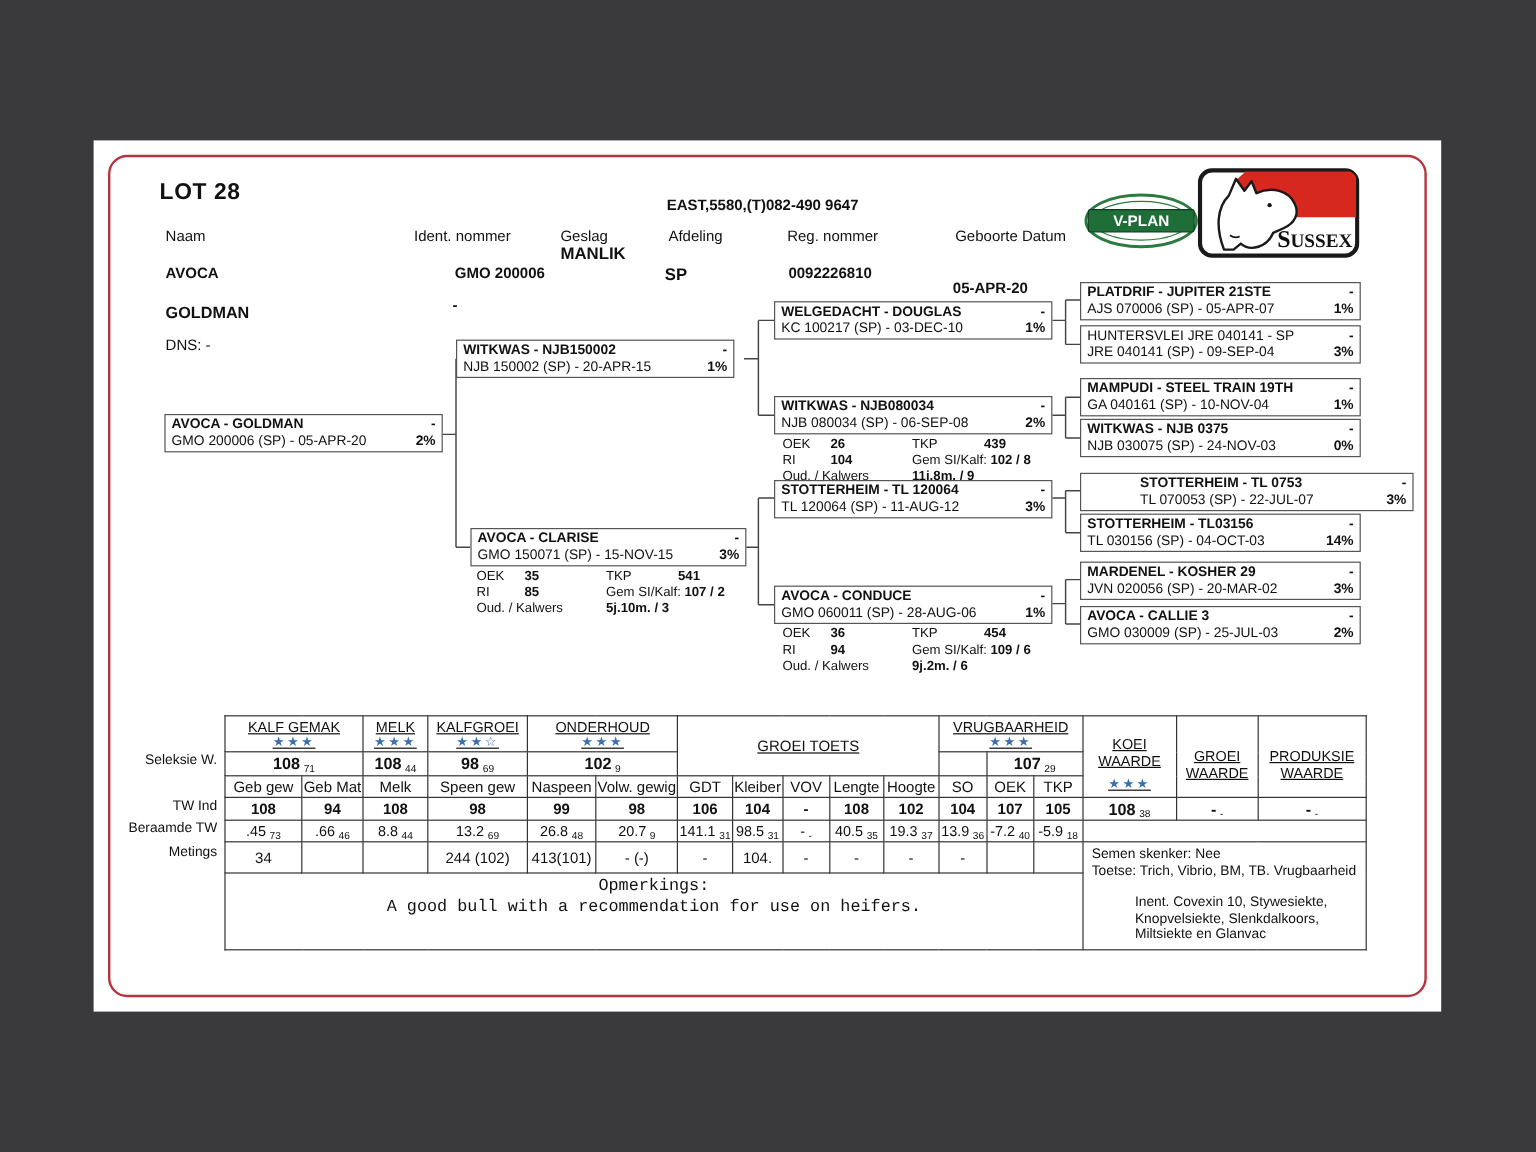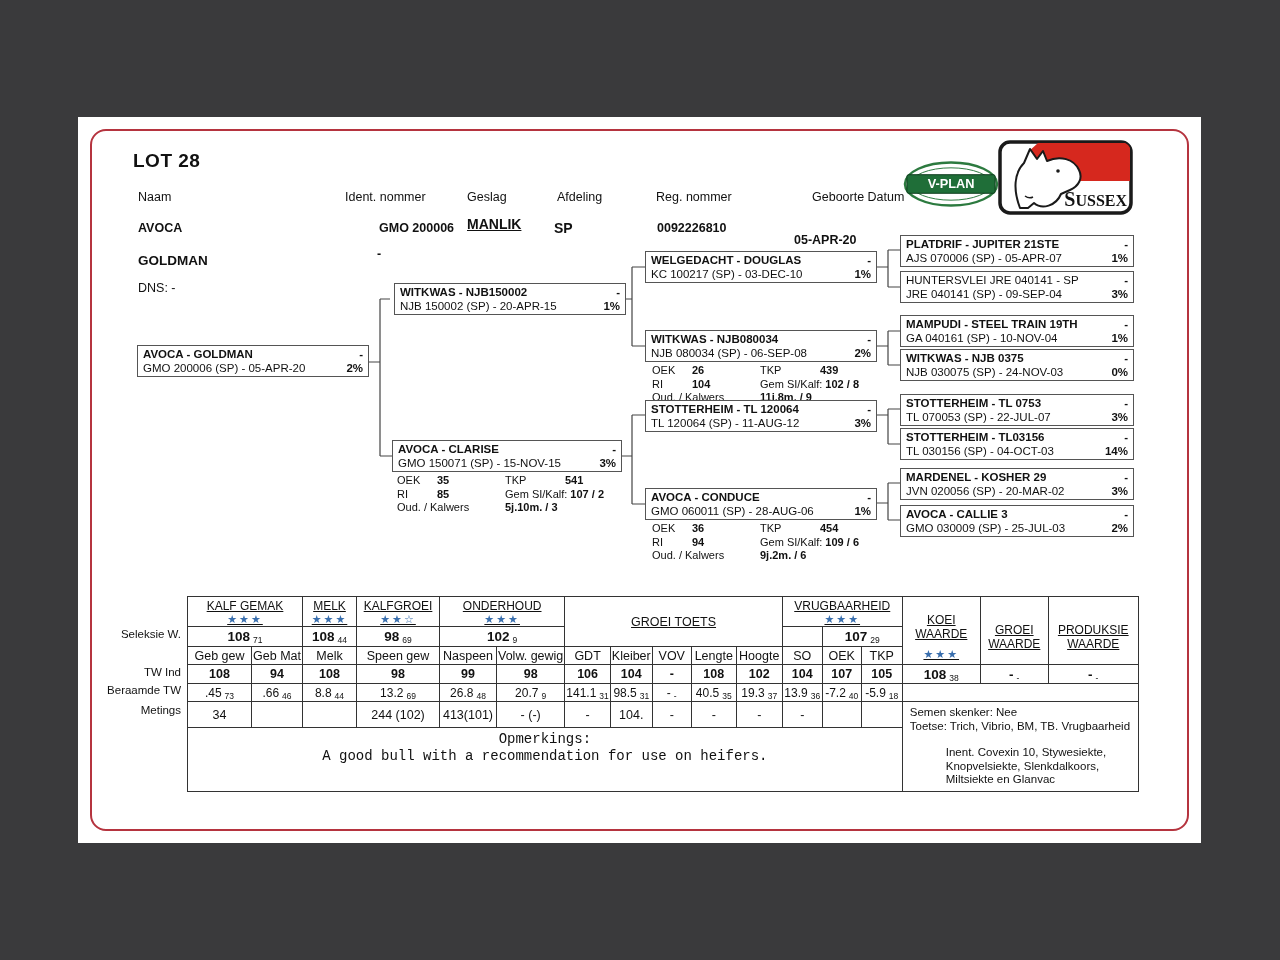--- a/index.html
+++ b/index.html
@@ -50,20 +50,21 @@
   
   .logo{position:absolute;}
 </style>
 </head>
 <body>
 
 <div class="page">
   <div class="redframe"></div>
 
   <div class="abs lot" style="left:55px;top:33px;">LOT 28</div>
+  <div class="abs addr" style="left:275px;top:47px;width:565px;">EAST,5580,(T)082-490 9647</div>
 
   <div class="logo" style="left:824px;top:42px;width:98px;height:50px;">
     <svg width="98" height="50" viewBox="0 0 100 50">
       <ellipse cx="50" cy="25" rx="47" ry="22" fill="#fff" stroke="#2c7a3f" stroke-width="2.5"></ellipse>
       <ellipse cx="50" cy="25" rx="41" ry="16.5" fill="none" stroke="#2c7a3f" stroke-width="1"></ellipse>
       <rect x="5" y="15.5" width="90" height="19" rx="2" fill="#1f6e38" stroke="#0e3d1e" stroke-width="1"></rect>
       <text x="50" y="29.5" text-anchor="middle" font-family="Liberation Sans, sans-serif" font-size="13" font-weight="bold" fill="#ffffff">V-PLAN</text>
     </svg>
   </div>
   <div class="logo" style="left:920px;top:23px;width:135px;height:75px;">
@@ -80,25 +81,25 @@
       <path d="M27,56 q4,3 8,1" fill="none" stroke="#1a1a1a" stroke-width="1.5"></path>
       <text x="129" y="66" text-anchor="end" font-family="Liberation Serif, serif" font-size="20" font-weight="bold" fill="#111">S<tspan font-size="16">USSEX</tspan></text>
     </svg>
   </div>
 
   <div class="abs flabel" style="left:60px;top:73px;">Naam</div>
   <div class="abs flabel" style="left:267px;top:73px;">Ident. nommer</div>
   <div class="abs flabel" style="left:389px;top:73px;">Geslag</div>
   <div class="abs flabel" style="left:479px;top:73px;">Afdeling</div>
   <div class="abs flabel" style="left:578px;top:73px;">Reg. nommer</div>
-  <div class="abs flabel" style="left:718px;top:73px;margin-left:16px;">Geboorte Datum</div>
+  <div class="abs flabel" style="left:718px;top:73px;">Geboorte Datum</div>
 
   <div class="abs fval" style="left:60px;top:104px;">AVOCA</div>
   <div class="abs fval" style="left:267px;top:104px;margin-left:34px;">GMO 200006</div>
-  <div class="abs fval-big" style="left:389px;top:99px;text-decoration:underline;">MANLIK</div>
+  <div class="abs fval-big" style="left:389px;top:86px;">MANLIK</div>
   <div class="abs fval-big" style="left:476px;top:103px;">SP</div>
   <div class="abs fval" style="left:579px;top:104px;">0092226810</div>
   <div class="abs fval" style="left:716px;top:116px;">05-APR-20</div>
 
   <div class="abs fval" style="left:60px;top:136px;font-size:13.5px;">GOLDMAN</div>
   <div class="abs fval" style="left:299px;top:130px;">-</div>
   <div class="abs flabel" style="left:60px;top:164px;">DNS: -</div>
 
   <svg class="wires" width="1123" height="726">
     <g stroke="#444" stroke-width="1.2" fill="none">
@@ -115,21 +116,21 @@
   <div class="pbox" style="left:59px;top:228px;width:230px;">
     <div class="pr1">
         <span>AVOCA - GOLDMAN</span>
         <span>-</span>
       </div>
     <div class="pr2">
         <span>GMO 200006 (SP) - 05-APR-20</span>
         <span class="pct">2%</span>
       </div>
   </div>
-  <div class="pbox" style="left:316px;top:166px;width:230px;">
+  <div class="pbox" style="left:302px;top:166px;width:230px;">
     <div class="pr1">
         <span>WITKWAS - NJB150002</span>
         <span>-</span>
       </div>
     <div class="pr2">
         <span>NJB 150002 (SP) - 20-APR-15</span>
         <span class="pct">1%</span>
       </div>
   </div>
   <div class="pbox" style="left:314px;top:323px;width:228px;">
@@ -284,21 +285,21 @@
   <div class="pbox" style="left:822px;top:232px;width:232px;">
     <div class="pr1">
         <span>WITKWAS - NJB 0375</span>
         <span>-</span>
       </div>
     <div class="pr2">
         <span>NJB 030075 (SP) - 24-NOV-03</span>
         <span class="pct">0%</span>
       </div>
   </div>
-  <div class="pbox" style="left:822px;top:277px;width:232px;">
+  <div class="pbox" style="left:822px;top:277px;width:232px;padding-left:44px;">
     <div class="pr1">
         <span>STOTTERHEIM - TL 0753</span>
         <span>-</span>
       </div>
     <div class="pr2">
         <span>TL 070053 (SP) - 22-JUL-07</span>
         <span class="pct">3%</span>
       </div>
   </div>
   <div class="pbox" style="left:822px;top:311px;width:232px;">

